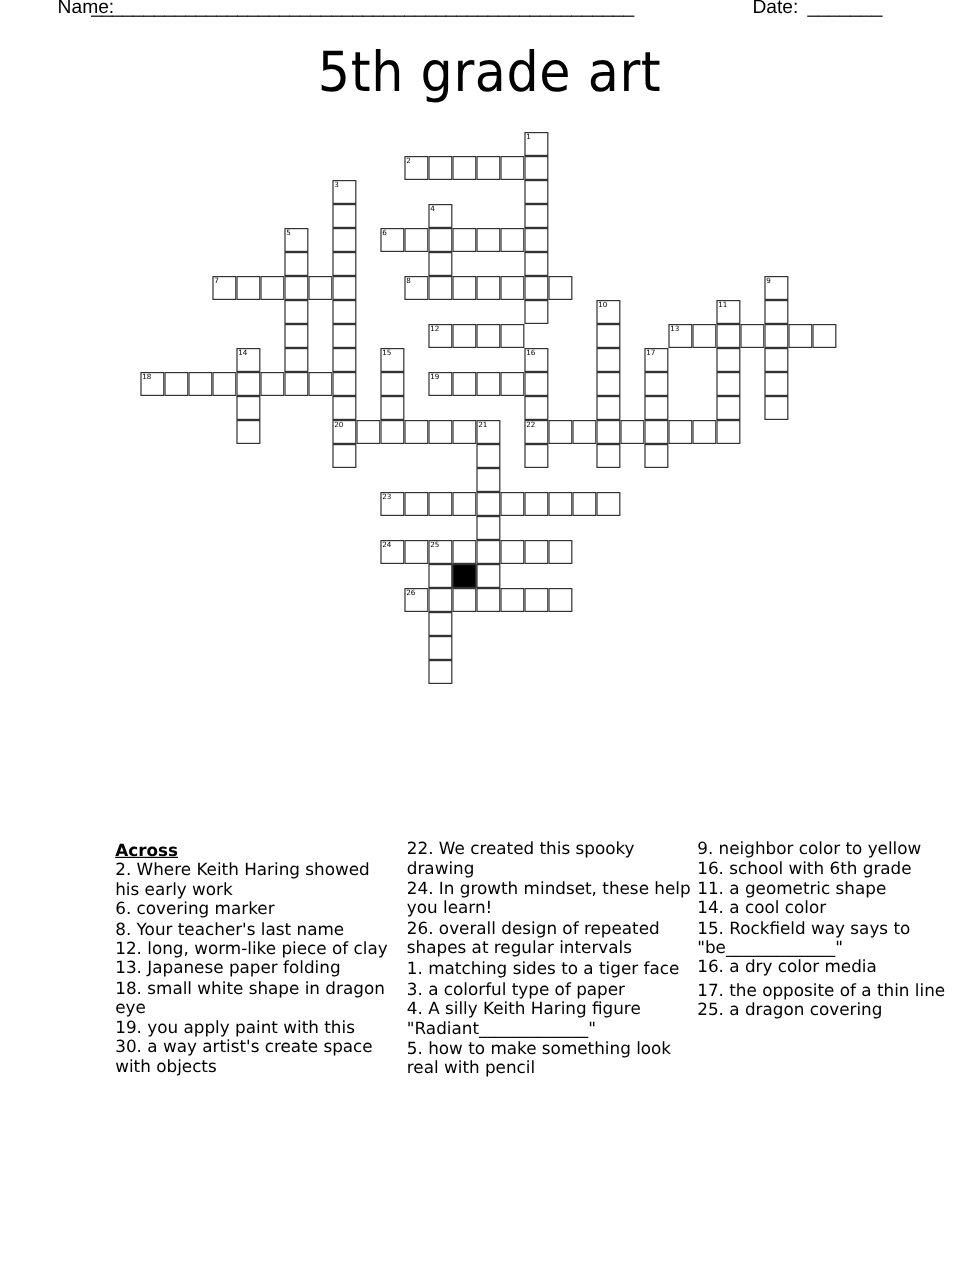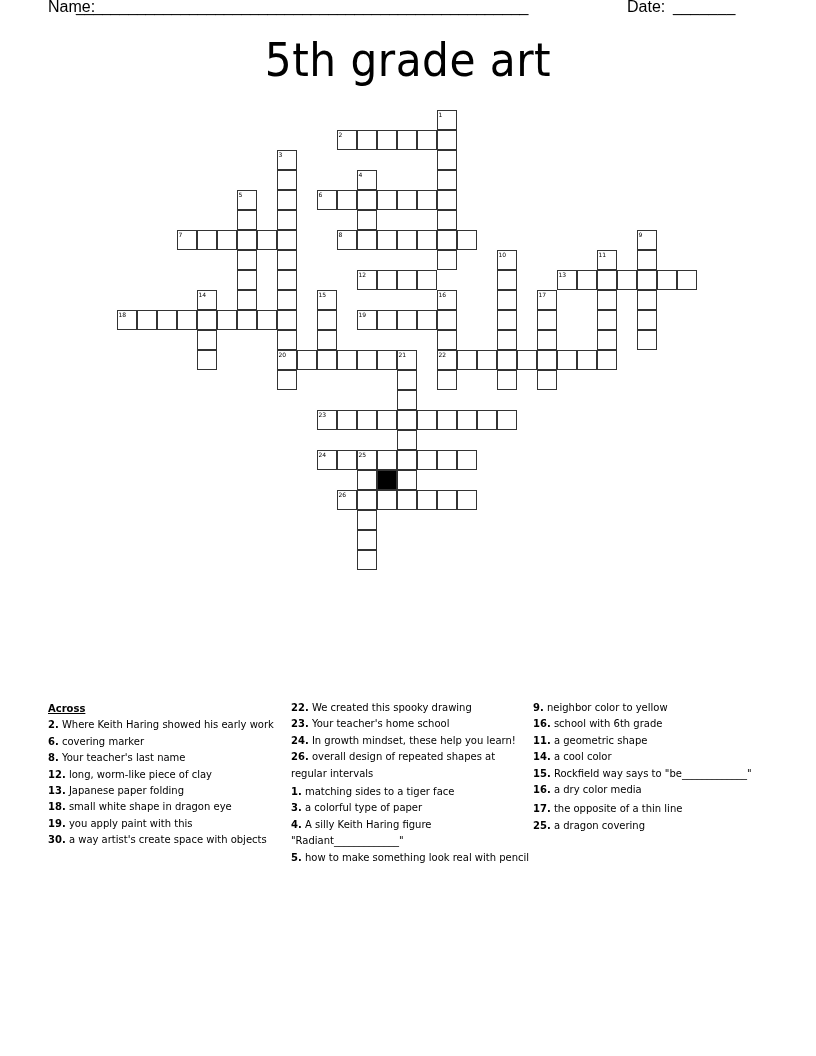--- a/index.html
+++ b/index.html
@@ -7,27 +7,27 @@
   .header-line { position: absolute; top: -2px; left: 0; width: 816px; height: 22px; font-family: "Liberation Sans", sans-serif; font-size: 16px; }
   .name-label { position: absolute; left: 48px; top: 0; }
   .name-line { position: absolute; left: 76px; top: 0; letter-spacing: -0.2px; }
   .date-label { position: absolute; left: 627px; top: 0; }
   .date-line { position: absolute; left: 673px; top: 0; }
   .title { position: absolute; top: 33px; left: 0; width: 816px; text-align: center; font-family: "DejaVu Sans", sans-serif; font-size: 46px; letter-spacing: 0.5px; transform: scaleX(0.92); }
   .grid { position: absolute; left: 0; top: 0; width: 816px; height: 600px; }
   .cell { position: absolute; width: 20px; height: 20px; box-sizing: border-box; border: 1px solid #333; background: #fff; margin-left: -0.5px; margin-top: -0.5px; }
   .cell.black { background: #000; }
   .cell-num { position: absolute; left: 1px; top: 0px; font-size: 6px; line-height: 7px; font-family: "DejaVu Sans", sans-serif; color: #000; }
-  .clues { position: absolute; top: 700px; font-family: "DejaVu Sans", sans-serif; font-size: 10px; line-height: 16.4px; }
+  .clues { position: absolute; top: 700px; font-family: "DejaVu Sans", sans-serif; font-size: 14px; line-height: 16.4px; margin-left: 48px; }
   .col1 { left: 48px; width: 235px; }
   .col2 { left: 291px; width: 240px; }
   .col3 { left: 533px; width: 240px; }
   .clue-heading { font-weight: bold; text-decoration: underline; margin-top: 1px; }
   .clue { margin: 0; }
-  .clue .num { font-weight: bold; }
+  .clue .num { font-weight: normal; }
 </style>
 </head>
 <body>
 
 <div class="header-line">
   <span class="name-label">Name:</span>
   <span class="name-line">____________________________________________________</span>
   <span class="date-label">Date:</span>
   <span class="date-line">_______</span>
 </div>
@@ -246,21 +246,20 @@
   <div class="clue"><span class="num">8.</span> <span>Your teacher's last name</span></div>
   <div class="clue"><span class="num">12.</span> <span>long, worm-like piece of clay</span></div>
   <div class="clue"><span class="num">13.</span> <span>Japanese paper folding</span></div>
   <div class="clue"><span class="num">18.</span> <span>small white shape in dragon eye</span></div>
   <div class="clue"><span class="num">19.</span> <span>you apply paint with this</span></div>
   <div class="clue"><span class="num">30.</span> <span>a way artist's create space with objects</span></div>
 </div>
 
 <div class="clues col2">
   <div class="clue"><span class="num">22.</span> <span>We created this spooky drawing</span></div>
-  <div class="clue"><span class="num">23.</span> <span>Your teacher's home school</span></div>
   <div class="clue"><span class="num">24.</span> <span>In growth mindset, these help you learn!</span></div>
   <div class="clue"><span class="num">26.</span> <span>overall design of repeated shapes at regular intervals</span></div>
   <div class="clue" style="margin-top:2px"><span class="num">1.</span> <span>matching sides to a tiger face</span></div>
   <div class="clue"><span class="num">3.</span> <span>a colorful type of paper</span></div>
   <div class="clue"><span class="num">4.</span> <span>A silly Keith Haring figure "Radiant_____________"</span></div>
   <div class="clue"><span class="num">5.</span> <span>how to make something look real with pencil</span></div>
 </div>
 
 <div class="clues col3">
   <div class="clue"><span class="num">9.</span> <span>neighbor color to yellow</span></div>

